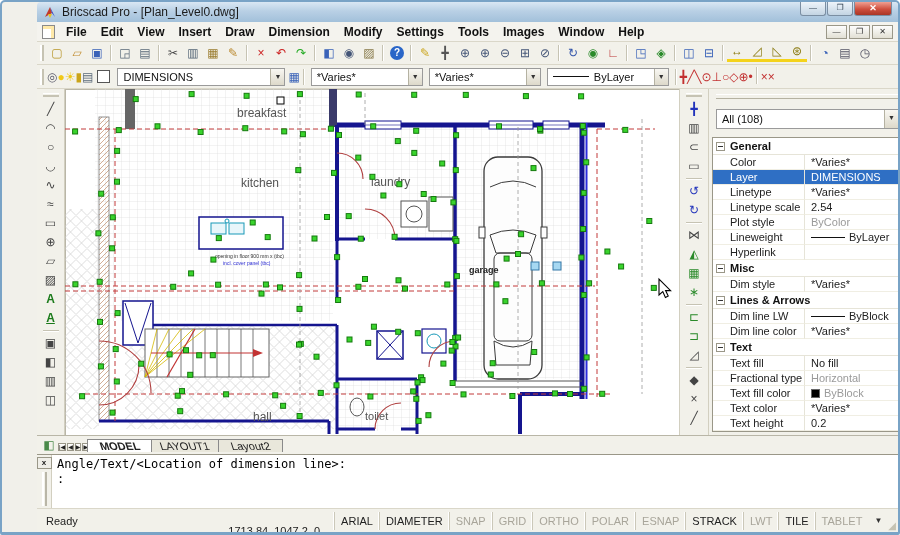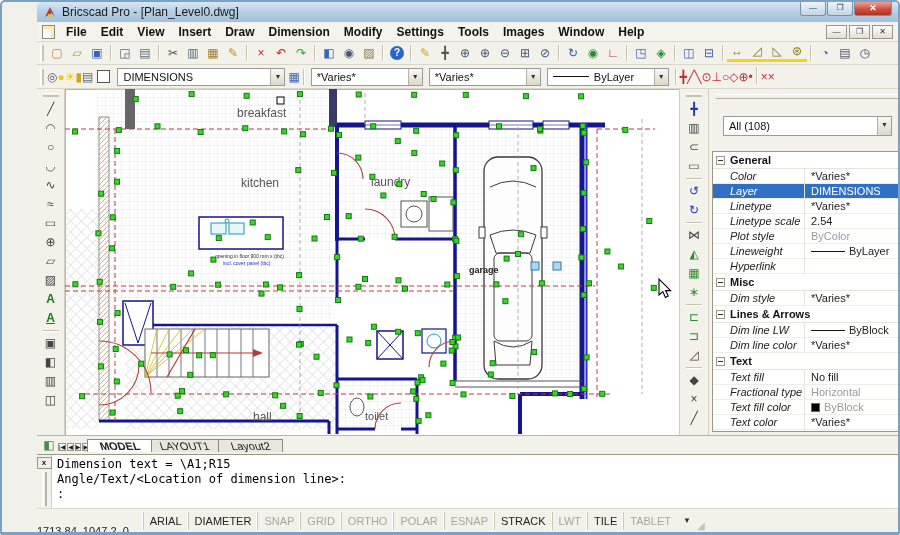--- a/index.html
+++ b/index.html
@@ -59,31 +59,31 @@
   .vsep{width:16px;height:2px;border-top:1px solid #c6c3b3;border-bottom:1px solid #fff;margin:2px 0;}
   .canvas{flex:1;background:#fff;position:relative;box-shadow:inset 1px 1px 0 #b9b6a7;}
   .canvas svg{display:block;}
   
   .props{width:224px;flex:0 0 224px;background:#f2f1ea;display:flex;flex-direction:column;min-height:0;}
   .phead{height:13px;flex:0 0 13px;display:flex;align-items:center;padding:1px 3px 0;}
   .hgrip{flex:1;height:5px;border-top:1px solid #fff;border-bottom:1px solid #b5b2a2;margin:0 4px;}
   .pclose{width:15px;height:12px;background:#efeee8;border:1px solid #9a9788;font-size:8px;line-height:10px;
           text-align:center;font-weight:bold;color:#222;}
   .pselrow{display:flex;align-items:center;padding:3px 3px 2px;gap:3px;flex:0 0 26px;}
-  .pselrow .combo{flex:1;height:20px;margin:11px;}
+  .pselrow .combo{flex:1;height:20px;margin:4px;}
   .qsel{width:24px;height:20px;border:1px solid #9a9788;background:linear-gradient(#fefefe,#e7e5da);
         text-align:center;line-height:18px;font-size:11px;color:#d9a41a;font-weight:bold;flex:0 0 24px;}
   .pbody{flex:1;display:flex;margin:2px 3px 3px;min-height:0;border:1px solid #9a9788;background:#fff;}
   .pgrid{flex:1;overflow:hidden;}
   .psec{height:17px;display:flex;align-items:center;border-bottom:1px solid #e6e4d8;font-size:11px;font-weight:bold;color:#111;background:#fff;}
   .mb{width:9px;height:9px;border:1px solid #9a9788;margin:0 5px 0 3px;position:relative;flex:0 0 9px;}
   .mb::before{content:"";position:absolute;left:1px;right:1px;top:3px;border-top:1px solid #333;}
   .prow{display:flex;font-size:11px;height:15px;line-height:14px;background:#fff;}
   .prow .pl{width:92px;flex:0 0 92px;padding-left:17px;border-right:1px solid #e6e4d8;border-bottom:1px solid #f0eee3;
-            color:#222;overflow:hidden;white-space:nowrap;font-style:italic;}
+            color:#222;overflow:hidden;white-space:nowrap;}
   .prow .pv{flex:1;padding-left:6px;border-bottom:1px solid #f0eee3;color:#222;display:flex;align-items:center;gap:4px;
             position:relative;white-space:nowrap;overflow:hidden;}
   .prow.muted .pv{color:#9a9a9a;}
   .prow.hl .pl{background:#2f6fc4;color:#fff;}
   .prow.hl .pv{background:#2f6fc4;color:#fff;padding-right:18px;}
   .dd{position:absolute;right:1px;top:1px;width:15px;height:12px;background:#ece9dd;border:1px solid #8a8a8a;
       font-size:7px;line-height:10px;text-align:center;color:#222;}
   .linesample{display:inline-block;width:34px;border-top:1px solid #111;}
   .blackswatch{display:inline-block;width:9px;height:9px;background:#000;border:1px solid #666;}
   .pscroll{width:15px;flex:0 0 15px;border-left:1px solid #c9c6b6;background:#f2f1ea;display:flex;
@@ -693,23 +693,24 @@
     <span id="tab-nav"><span class="tnav">|◀</span><span class="tnav">◀</span><span class="tnav">▶</span><span class="tnav">▶|</span></span>
     <span id="tabs"><span class="tab active"><span>MODEL</span></span><span class="tab"><span>LAYOUT1</span></span><span class="tab"><span>Layout2</span></span></span>
     <div class="tfill"></div>
   </div>
 
   <div class="cmd">
     <div class="cmdgut">
       <div class="pclose">x</div>
       <div class="cgrip"></div>
     </div>
-    <div class="cmdlines" id="cmd-lines"><div>Dimension text = \A1;R15</div><div>Angle/Text/&lt;Location of dimension line&gt;:</div><div>:</div></div>
+    <div class="cmdlines" id="cmd-lines"><div>Angle/Text/&lt;Location of dimension line&gt;:</div><div>:</div></div>
   </div>
 
   <div class="statusbar">
+    <span class="sready">Ready</span>
     <span class="scoords">1713.84, 1047.2, 0</span>
     <span id="status-toggles"><span class="stog">ARIAL</span><span class="stog">DIAMETER</span><span class="stog off">SNAP</span><span class="stog off">GRID</span><span class="stog off">ORTHO</span><span class="stog off">POLAR</span><span class="stog off">ESNAP</span><span class="stog">STRACK</span><span class="stog off">LWT</span><span class="stog">TILE</span><span class="stog off">TABLET</span></span>
     <span class="sarr">▼</span>
     <span class="szgrip">◢</span>
   </div>
 
 </div>
 
 </body></html>

